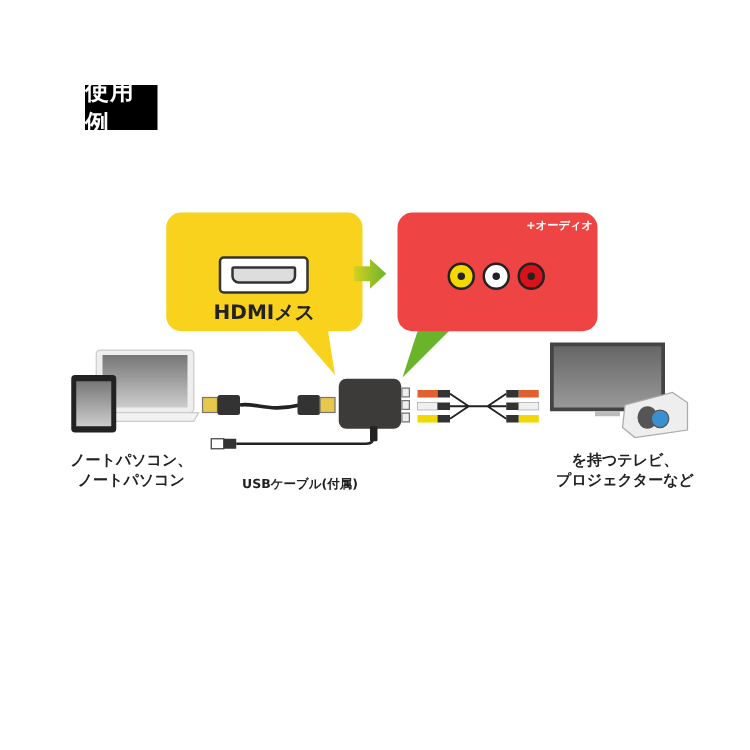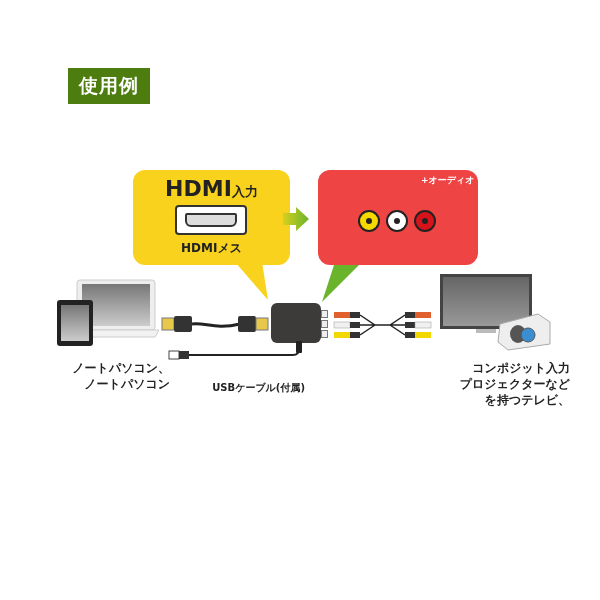--- a/index.html
+++ b/index.html
@@ -1,42 +1,41 @@
 <!DOCTYPE html>
 <html><head>
 <meta charset="utf-8">
 <style>
   html,body{margin:0;padding:0;background:#fff;}
   body{width:600px;height:600px;position:relative;overflow:hidden;font-family:"DejaVu Sans","Liberation Sans",sans-serif;}
   .abs{position:absolute;}
-  .title-badge{left:68px;top:68px;width:82px;height:36px;background:#4d7c0f;color:#fff;font-size:19px;font-weight:bold;display:flex;align-items:center;justify-content:center;letter-spacing:1px;}
+  .title-badge{left:68px;top:68px;width:58px;height:36px;background:#000000;color:#fff;font-size:19px;font-weight:bold;display:flex;align-items:center;justify-content:center;letter-spacing:1px;}
   .bubble{border-radius:12px;}
   .bubble-yellow{left:133px;top:170px;width:157px;height:95px;background:#f8d21d;}
   .bubble-green{left:318px;top:170px;width:160px;height:95px;background:#ef4444;}
   .b-title{font-weight:bold;text-align:center;}
   .hdmi-title{left:0;top:6px;width:100%;font-size:22px;color:#222;}
   .hdmi-title small{font-size:13px;}
   .hdmi-port-box{left:42px;top:35px;width:72px;height:30px;background:#fff;border:2px solid #333;border-radius:4px;box-sizing:border-box;}
   .hdmi-port{left:8px;top:6px;width:52px;height:14px;border:2px solid #333;border-radius:2px 2px 6px 6px;box-sizing:border-box;background:#ddd;}
-  .hdmi-sub{left:0;top:70px;width:100%;font-size:12px;color:#222;text-align:center;}
+  .hdmi-sub{left:0;top:70px;width:100%;font-size:16px;color:#222;text-align:center;}
   .comp-title{left:0;top:10px;width:100%;font-size:19px;color:#fff;}
   .comp-title small{font-size:13px;}
   .comp-plus{left:103px;top:4px;font-size:9px;color:#fff;font-weight:bold;}
   .rca{top:40px;width:22px;height:22px;border-radius:50%;border:2px solid #222;box-sizing:border-box;display:flex;align-items:center;justify-content:center;}
   .rca::after{content:"";width:6px;height:6px;border-radius:50%;background:#222;}
   .rca-sub{left:0;top:69px;width:100%;font-size:14px;color:#fff;margin-top:44px;}
-  .device-label{font-size:12px;color:#222;text-align:right;line-height:16px;font-weight:bold;}
+  .device-label{font-size:12px;color:#222;text-align:center;line-height:16px;font-weight:bold;}
 </style>
 </head>
 <body>
 
 <div class="abs title-badge">使用例</div>
 
 <div class="abs bubble bubble-yellow">
-  <div class="abs b-title hdmi-title"><span>HDMI</span><small>入力</small></div>
   <div class="abs hdmi-port-box">
     <div class="abs hdmi-port"></div>
   </div>
   <div class="abs b-title hdmi-sub">HDMIメス</div>
 </div>
 <svg class="abs" style="left:0;top:0" width="600" height="600">
   <polygon points="235,262 262,262 268,300" fill="#f8d21d"></polygon>
   <polygon points="335,262 362,262 322,302" fill="#6ab42c"></polygon>
 </svg>
 
@@ -121,16 +120,15 @@
       </linearGradient>
     </defs>
   <rect x="2" y="2" width="92" height="55" fill="#444"></rect>
   <rect x="5" y="5" width="86" height="49" fill="url(#tg)"></rect>
   <rect x="38" y="57" width="20" height="4" fill="#bbb"></rect>
   <polygon points="62,52 100,42 112,50 112,72 70,78 60,70" fill="#eee" stroke="#aaa"></polygon>
   <ellipse cx="80" cy="62" rx="8" ry="9" fill="#555"></ellipse>
   <circle cx="90" cy="63" r="7" fill="#3a8fd0" stroke="#555"></circle>
 </svg>
 <div class="abs device-label" style="left:430px;top:360px;width:140px;">
-  <div>コンポジット入力</div>
+  <div>を持つテレビ、</div>
   <div>プロジェクターなど</div>
-  <div>を持つテレビ、</div>
 </div>
 
 </body></html>

